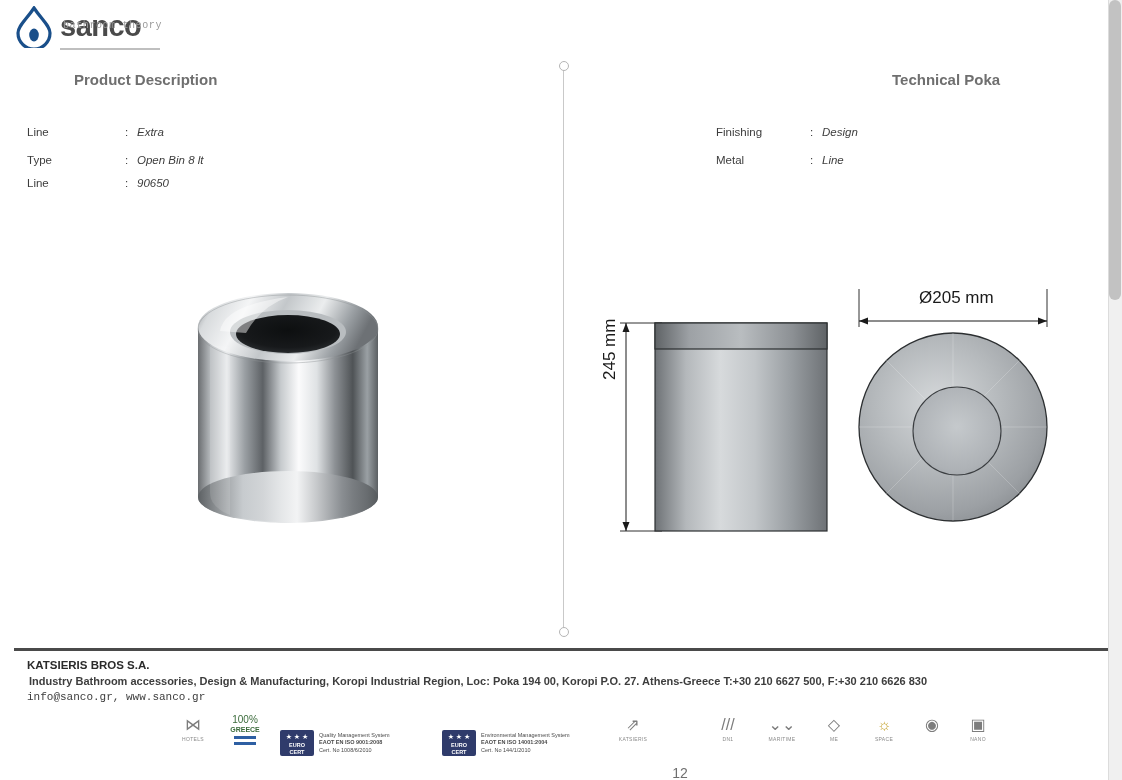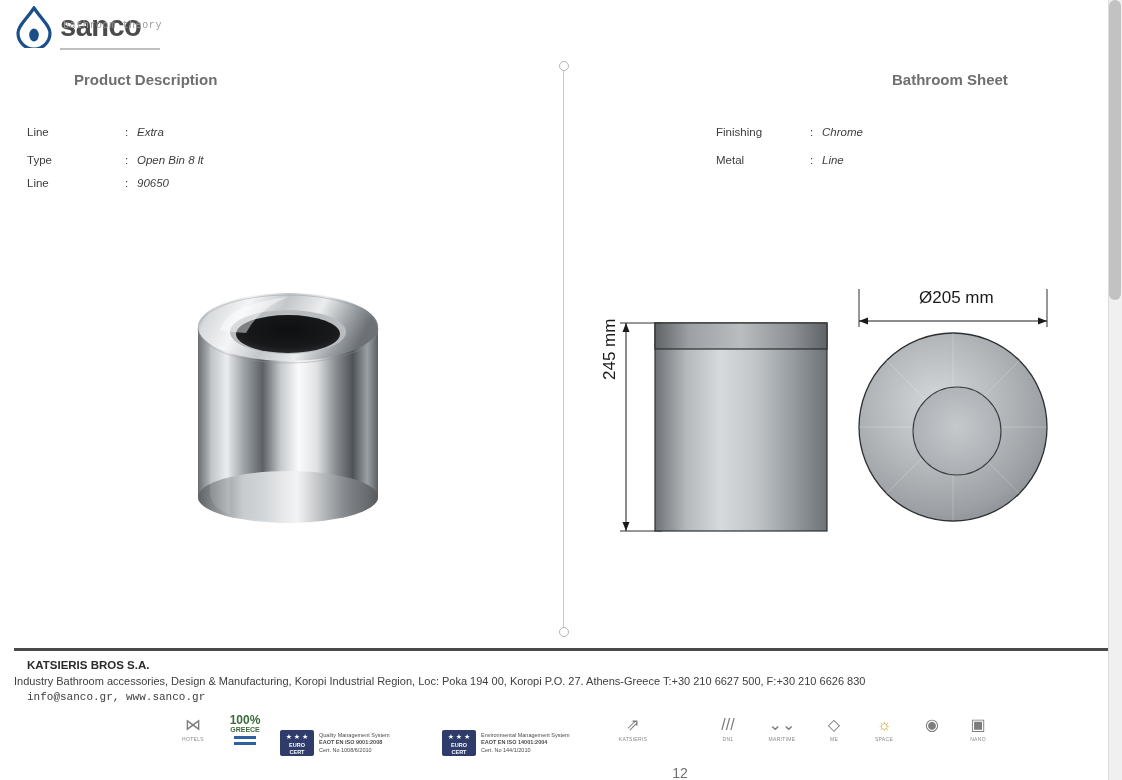--- a/index.html
+++ b/index.html
@@ -134,24 +134,25 @@
   }
   #footer-company {
     position: absolute;
     left: 27px; top: 659px;
     font-size: 11.5px;
     font-weight: bold;
     color: #2b2b2b;
   }
   #footer-address {
     position: absolute;
-    left: 14px; top: 675px;
+    left: 29px; top: 675px;
     font-size: 11px;
     color: #3d3d3d;
     white-space: nowrap;
+    font-weight: bold;
   }
   #footer-contact {
     position: absolute;
     left: 27px; top: 691px;
     font-size: 11px;
     color: #3d3d3d;
     font-family: Liberation Mono, monospace;
   }
 
   
@@ -223,42 +224,42 @@
   <svg id="logo-drop" viewBox="0 0 40 42">
     <path d="M20 2 C12 14 4 20 4 27 a16 16 0 0 0 32 0 C36 20 28 14 20 2 Z" fill="none" stroke="#1a4f8a" stroke-width="3.2"></path>
     <ellipse cx="20" cy="29" rx="4.8" ry="6.4" fill="#1a4f8a"></ellipse>
   </svg>
   <div id="logo-text">sanco</div>
   <div id="logo-underline"></div>
   <div id="logo-sub">bathroom theory</div>
 </div>
 
 <div id="product-description-title" class="section-title">Product Description</div>
-<div id="technical-sheet-title" class="section-title">Bathroom Sheet</div>
+<div id="technical-sheet-title" class="section-title">Technical Poka</div>
 
 <div class="spec-row left-specs" style="top:124px;">
   <span class="spec-label">Line</span>
   <span class="spec-colon">:</span>
   <span class="spec-value">Extra</span>
 </div>
 <div class="spec-row left-specs" style="top:152px;">
   <span class="spec-label">Type</span>
   <span class="spec-colon">:</span>
   <span class="spec-value">Open Bin 8 lt</span>
 </div>
 <div class="spec-row left-specs" style="top:175px;">
   <span class="spec-label">Line</span>
   <span class="spec-colon">:</span>
   <span class="spec-value">90650</span>
 </div>
 
 <div class="spec-row right-specs" style="top:124px;">
   <span class="spec-label">Finishing</span>
   <span class="spec-colon">:</span>
-  <span class="spec-value">Chrome</span>
+  <span class="spec-value">Design</span>
 </div>
 <div class="spec-row right-specs" style="top:152px;">
   <span class="spec-label">Metal</span>
   <span class="spec-colon">:</span>
   <span class="spec-value">Line</span>
 </div>
 
 <div id="divider-line"></div>
 <div id="divider-dot-top" class="divider-dot"></div>
 <div id="divider-dot-bottom" class="divider-dot"></div>
@@ -391,21 +392,21 @@
 <div id="footer-contact">info@sanco.gr, www.sanco.gr</div>
 
 <div id="cert-strip">
 
   <div class="cert-item" style="left:0px; width:46px;">
     <div class="cert-sym">⋈</div>
     <div class="cert-cap">HOTELS</div>
   </div>
 
   <div class="cert-item" style="left:52px; width:46px;">
-    <div style="font-size:12px;font-weight:bold;color:#3b6b3b;line-height:10px;">100%</div>
+    <div style="font-size:10px;font-weight:normal;color:#3b6b3b;line-height:10px;">100%</div>
     <div style="font-size:7px;font-weight:bold;color:#3b6b3b;line-height:9px;">GREECE</div>
     <div style="margin:2px auto 0;width:22px;height:12px;background:linear-gradient(#2e5fa3 0 25%,#ffffff 25% 50%,#2e5fa3 50% 75%,#ffffff 75% 100%);"></div>
   </div>
 
   <div class="cert-item" style="left:110px; width:160px; display:flex; align-items:center; gap:5px;">
     <div class="cert-box">
       <div style="font-size:7px;">★ ★ ★</div>
       <div style="font-size:5.5px;font-weight:bold;">EURO
 CERT</div>
     </div>

